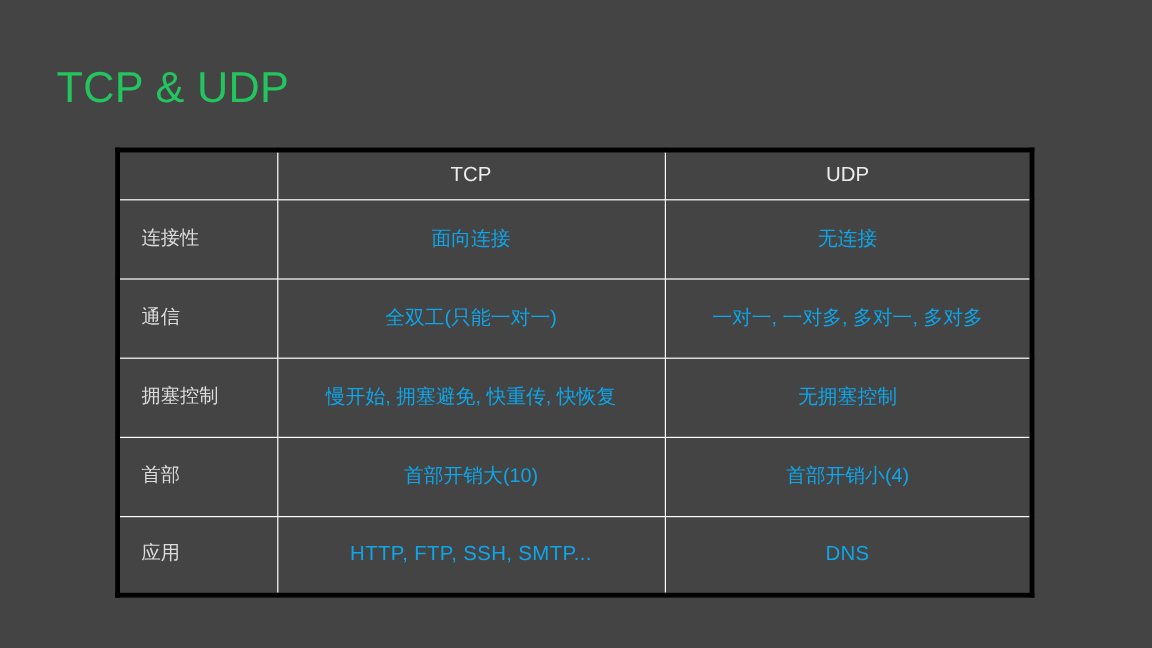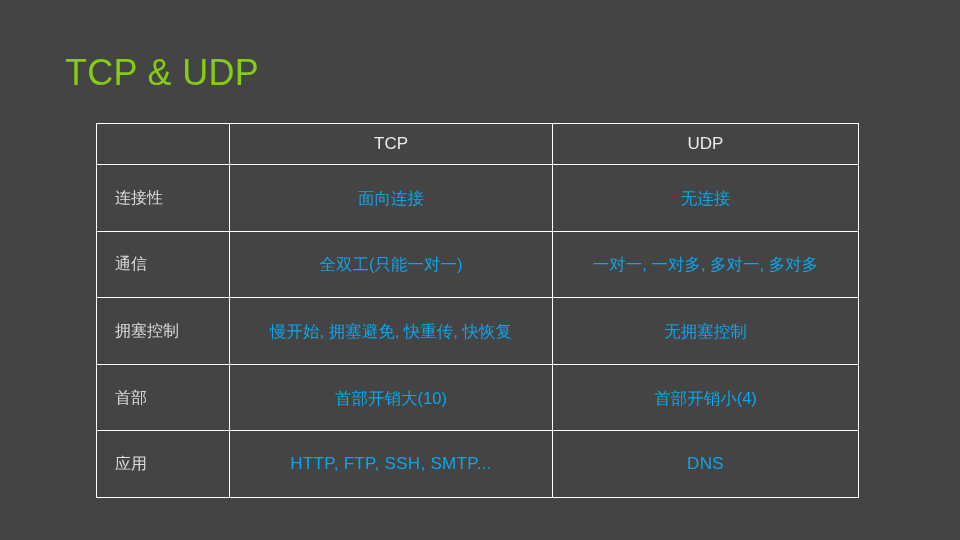--- a/index.html
+++ b/index.html
@@ -16,42 +16,42 @@
     position: relative;
     -webkit-font-smoothing: antialiased;
   }
   .slide {
     position: absolute;
     inset: 0;
     background: #444444;
   }
   .slide-title {
     position: absolute;
-    left: 65px;
+    left: 47px;
     top: 50px;
     font-size: 36px;
     line-height: 46px;
-    color: #84cc16;
+    color: #22c55e;
     letter-spacing: 0.3px;
     font-weight: 400;
     white-space: nowrap;
   }
   .table-wrap {
     position: absolute;
     left: 96px;
     top: 123px;
     width: 762px;
     height: 375px;
   }
   table.cmp {
     width: 762px;
     height: 375px;
     border-collapse: collapse;
     table-layout: fixed;
-    border: 1px solid #000000;
+    border: 4px solid #000000;
   }
   table.cmp col.c-label { width: 133px; }
   table.cmp col.c-tcp   { width: 323px; }
   table.cmp col.c-udp   { width: 306px; }
 
   table.cmp td, table.cmp th {
     border: 1px solid #ffffff;
     height: 41px;
     padding: 0 8px;
     font-weight: 400;

